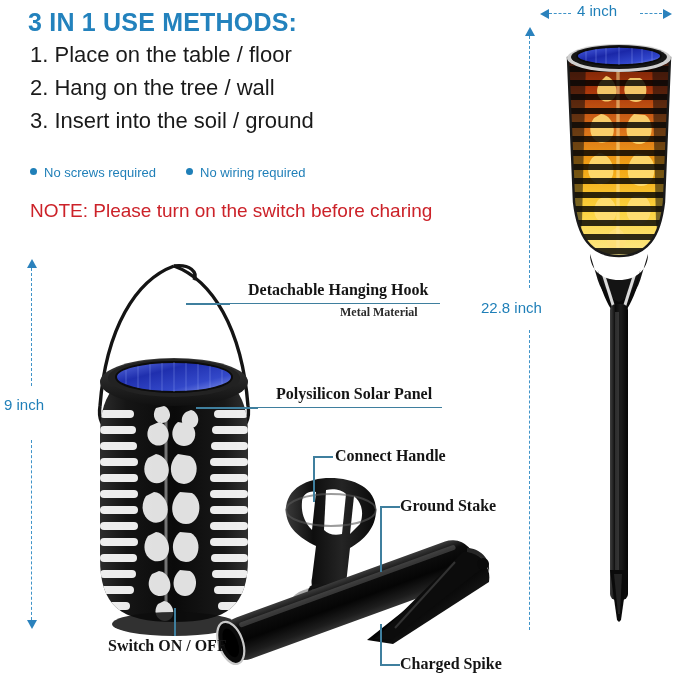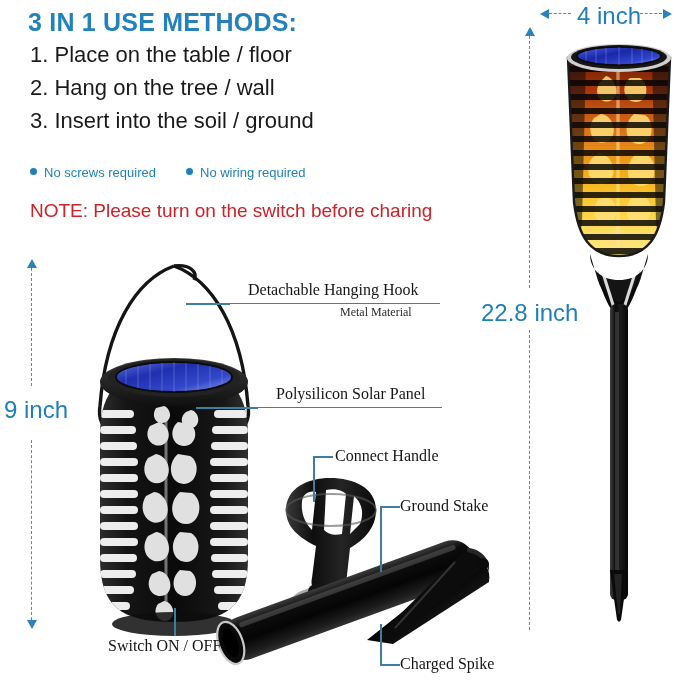--- a/index.html
+++ b/index.html
@@ -13,30 +13,30 @@
   .method{position:absolute;left:30px;font-size:22px;color:#1a1a1a;white-space:nowrap;}
   .m1{top:42px;} .m2{top:75px;} .m3{top:108px;}
 
   .bullets{position:absolute;left:30px;top:165px;white-space:nowrap;color:#1f7fb8;font-size:13px;}
   .bullets .bdot{display:inline-block;width:7px;height:7px;border-radius:50%;
                  background:#1f7fb8;vertical-align:2px;margin-right:7px;}
   .bullets .gap{display:inline-block;width:30px;}
   .note{position:absolute;left:30px;top:200px;font-size:19px;color:#cc2229;white-space:nowrap;}
 
   
-  .cl{position:absolute;font-family:"Liberation Serif",serif;color:#151515;white-space:nowrap;}
+  .cl{position:absolute;font-family:"Liberation Serif",serif;color:#151515;white-space:nowrap;font-weight:bold;}
   .cl.big{font-size:16px;}
   .cl.sub{font-size:12px;color:#2b2b2b;}
 
   .uline{position:absolute;height:1px;background:#3f7f9e;}
   .lead{position:absolute;background:#3f7f9e;}
   .lead.v{width:1.5px;} .lead.h{height:1.5px;}
 
   
-  .dimtxt{position:absolute;color:#1f7fb8;font-size:24px;font-weight:500;white-space:nowrap;}
+  .dimtxt{position:absolute;color:#1f7fb8;font-size:15px;font-weight:500;white-space:nowrap;}
   .dimline{position:absolute;border-left:1.5px dashed #3f93c8;}
   .dimh{position:absolute;border-top:1.5px dashed #3f93c8;}
   .arw{position:absolute;width:0;height:0;}
   .arw.up{border-left:5px solid transparent;border-right:5px solid transparent;border-bottom:9px solid #2b82bd;}
   .arw.dn{border-left:5px solid transparent;border-right:5px solid transparent;border-top:9px solid #2b82bd;}
   .arw.lf{border-top:5px solid transparent;border-bottom:5px solid transparent;border-right:9px solid #2b82bd;}
   .arw.rt{border-top:5px solid transparent;border-bottom:5px solid transparent;border-left:9px solid #2b82bd;}
 
   .art{position:absolute;}
 </style>

